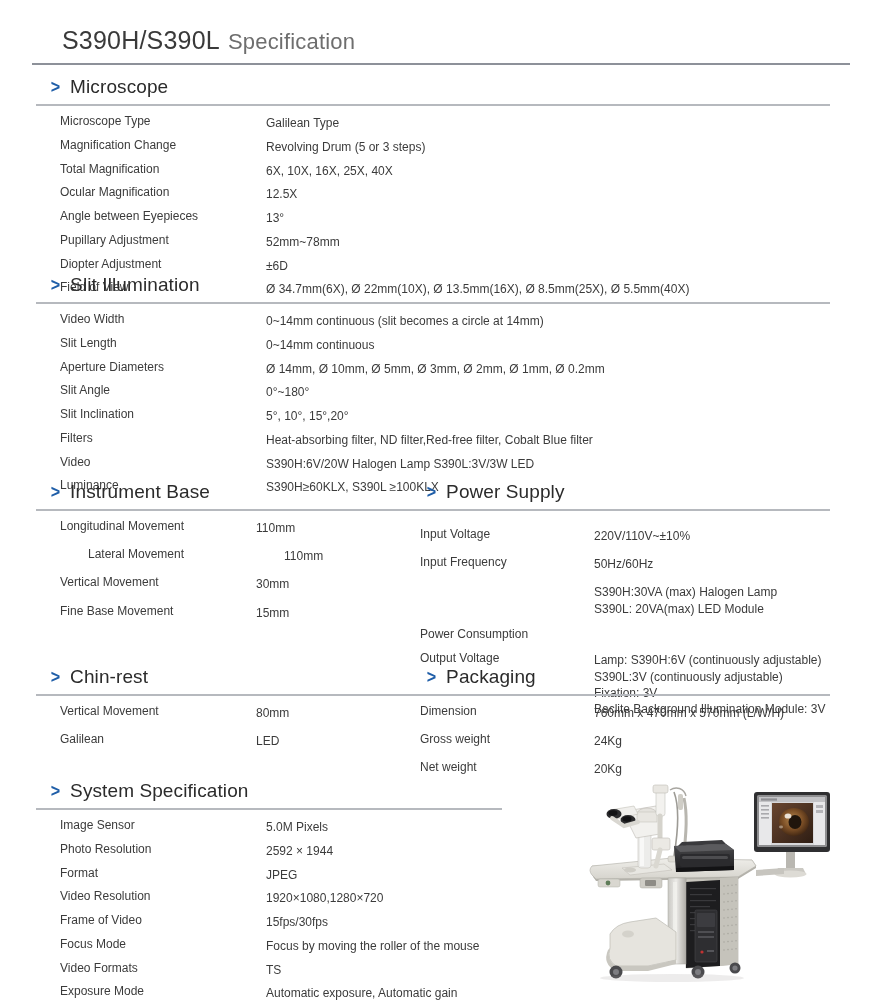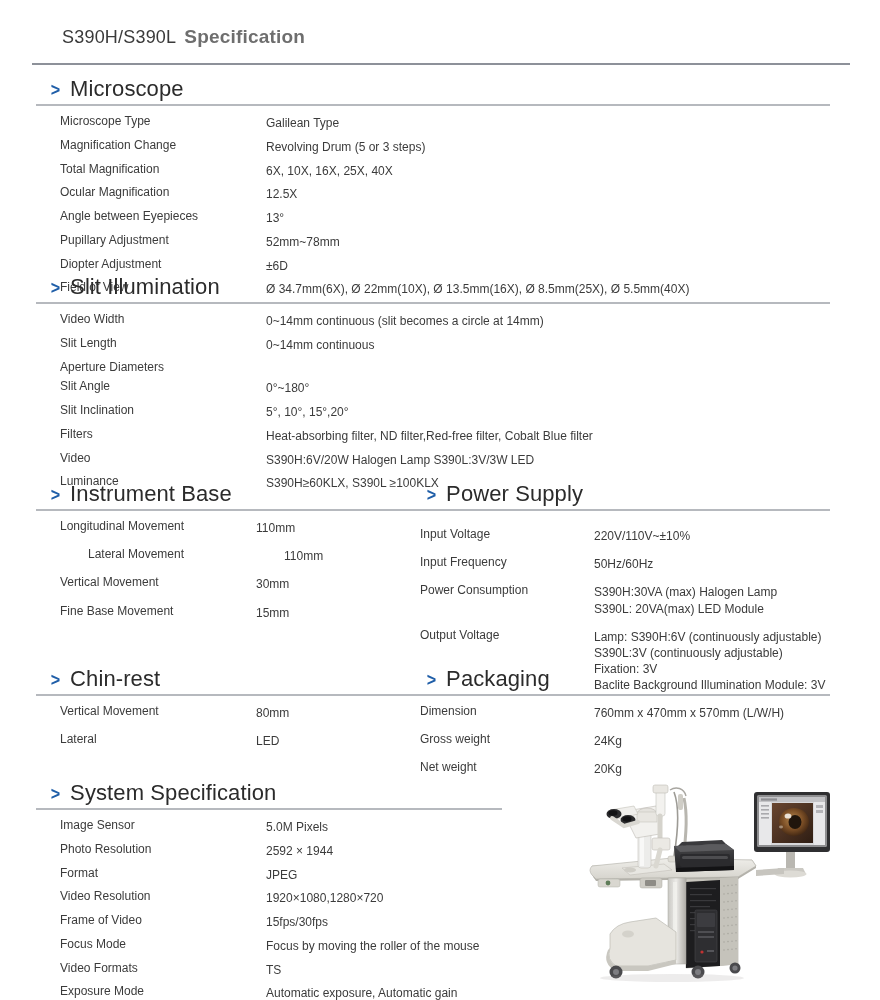--- a/index.html
+++ b/index.html
@@ -17,28 +17,28 @@
   }
 
   
   .page-head {
     position: absolute;
     left: 62px;
     top: 26px;
     white-space: nowrap;
   }
   .page-head .model {
-    font-size: 18px;
+    font-size: 25px;
     font-weight: 400;
     color: #3a3a3a;
     letter-spacing: 0.2px;
   }
   .page-head .spec-word {
-    font-size: 19px;
-    font-weight: 700;
+    font-size: 22px;
+    font-weight: 400;
     color: #6e6e6e;
     margin-left: 8px;
     letter-spacing: 0.2px;
     text-align: right;
   }
   .title-rule {
     position: absolute;
     left: 32px;
     top: 63px;
     width: 818px;
@@ -58,21 +58,21 @@
     height: 22px;
   }
   .chev {
     color: #1f5ea8;
     font-size: 19px;
     font-weight: 700;
     line-height: 1;
     transform: scaleX(0.85);
   }
   .sec-title {
-    font-size: 22px;
+    font-size: 19px;
     font-weight: 400;
     color: #2b2b2b;
     letter-spacing: 0.1px;
     white-space: nowrap;
   }
   .sec-rule {
     height: 2px;
     background: #b6b9be;
     margin-top: 6px;
   }
@@ -176,20 +176,21 @@
     <div class="row">
         <span class="k">Video Width</span>
         <span class="v">0~14mm continuous (slit becomes a circle at 14mm)</span>
       </div>
     <div class="row">
         <span class="k">Slit Length</span>
         <span class="v">0~14mm continuous</span>
       </div>
     <div class="row">
         <span class="k">Aperture Diameters</span>
+        <span class="v">Ø 14mm, Ø 10mm, Ø 5mm, Ø 3mm, Ø 2mm, Ø 1mm, Ø 0.2mm</span>
       </div>
     <div class="row">
         <span class="k">Slit Angle</span>
         <span class="v">0°~180°</span>
       </div>
     <div class="row">
         <span class="k">Slit Inclination</span>
         <span class="v">5°, 10°, 15°,20°</span>
       </div>
     <div class="row">
@@ -242,21 +243,21 @@
   <div class="rows cols" style="margin-left:8px; margin-top:17px;">
     <div class="row">
         <span class="k" style="width:174px;">Input Voltage</span>
         <span class="v">220V/110V~±10%</span>
       </div>
     <div class="row">
         <span class="k" style="width:174px;">Input Frequency</span>
         <span class="v">50Hz/60Hz</span>
       </div>
     <div class="row">
-        <span class="k" style="width:174px;">Power Consumption</span>
+        <span class="k" style="width:174px;margin-top:44px;">Power Consumption</span>
         <span class="v">S390H:30VA (max) Halogen Lamp
 S390L: 20VA(max) LED Module</span>
       </div>
     <div class="row" style="margin-top:6px;">
         <span class="k" style="width:174px;">Output Voltage</span>
         <span class="v">Lamp: S390H:6V (continuously adjustable)
            S390L:3V (continuously adjustable)
 Fixation: 3V
 Baclite Background Illumination Module: 3V</span>
       </div>
@@ -268,21 +269,21 @@
     <span class="chev">&gt;</span>
     <span class="sec-title">Chin-rest</span>
   </div>
   <div class="sec-rule" style="width:794px;"></div>
   <div class="rows cols" style="margin-left:24px; width:330px;">
     <div class="row">
         <span class="k" style="width:196px;">Vertical Movement</span>
         <span class="v">80mm</span>
       </div>
     <div class="row">
-        <span class="k" style="width:196px;">Lateral</span>
+        <span class="k" style="width:196px;">Galilean</span>
         <span class="v">LED</span>
       </div>
   </div>
 </div>
 
 <div class="sec" style="left:412px; top:666px; width:418px;">
   <div class="sec-head">
     <span class="chev">&gt;</span>
     <span class="sec-title">Packaging</span>
   </div>

